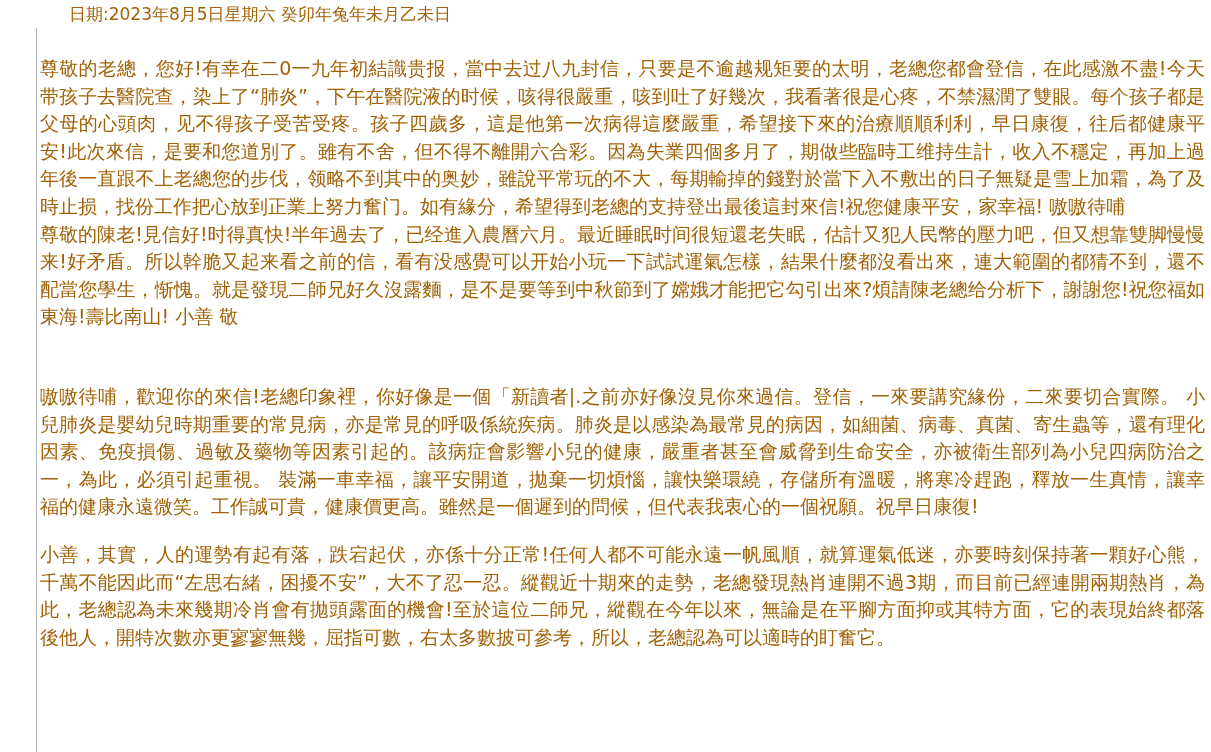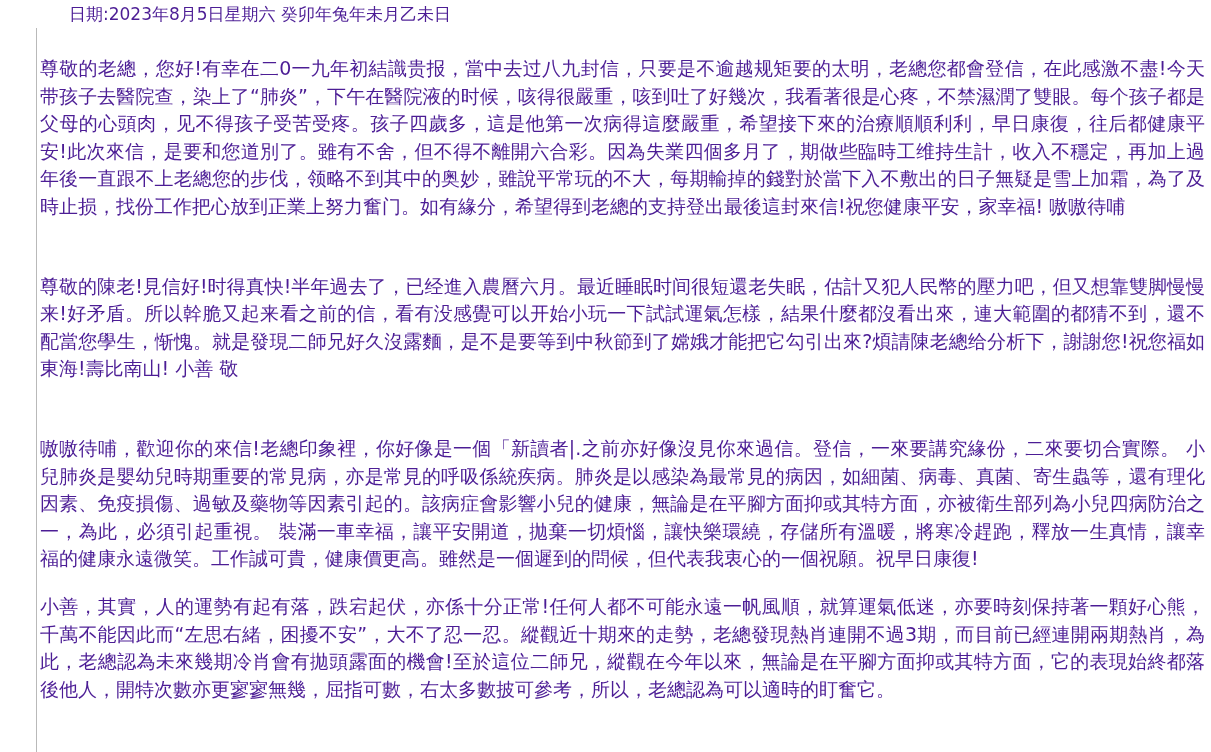--- a/index.html
+++ b/index.html
@@ -6,21 +6,21 @@
     margin: 0;
     padding: 0;
     background: #ffffff;
   }
   .page {
     position: relative;
     width: 1211px;
     height: 752px;
     background: #ffffff;
     overflow: hidden;
-    color: #4c1d95;
+    color: #a16207;
     font-family: "DejaVu Sans", "Liberation Sans", sans-serif;
   }
   .v-rule {
     position: absolute;
     left: 36px;
     top: 28px;
     width: 1px;
     height: 724px;
     background: #b9b9b9;
   }
@@ -40,35 +40,35 @@
     width: 1165px;
   }
   .para {
     margin: 0;
     font-size: 19px;
     line-height: 27.6px;
     text-align: justify;
     text-justify: inter-ideograph;
     word-break: break-all;
   }
-  .para.m-p2 { margin-top: 52px; }
+  .para.m-p2 { }
   .para.m-p3 { margin-top: 52px; }
   .para.m-p4 { margin-top: 20px; }
 </style>
 </head>
 <body>
 
 <div class="page">
   <div class="v-rule"></div>
 
   <div class="date-line">日期:2023年8月5日星期六 癸卯年兔年未月乙未日</div>
 
   <div class="content">
     <p class="para">尊敬的老總，您好!有幸在二0一九年初結識贵报，當中去过八九封信，只要是不逾越规矩要的太明，老總您都會登信，在此感激不盡!今天带孩子去醫院查，染上了“肺炎”，下午在醫院液的时候，咳得很嚴重，咳到吐了好幾次，我看著很是心疼，不禁濕潤了雙眼。每个孩子都是父母的心頭肉，见不得孩子受苦受疼。孩子四歲多，這是他第一次病得這麼嚴重，希望接下來的治療順順利利，早日康復，往后都健康平安!此次來信，是要和您道別了。雖有不舍，但不得不離開六合彩。因為失業四個多月了，期做些臨時工维持生計，收入不穩定，再加上過年後一直跟不上老總您的步伐，领略不到其中的奥妙，雖說平常玩的不大，每期輸掉的錢對於當下入不敷出的日子無疑是雪上加霜，為了及時止损，找份工作把心放到正業上努力奮门。如有緣分，希望得到老總的支持登出最後這封來信!祝您健康平安，家幸福! 嗷嗷待哺</p>
 
     <p class="para m-p2">尊敬的陳老!見信好!时得真快!半年過去了，已经進入農曆六月。最近睡眠时间很短還老失眠，估計又犯人民幣的壓力吧，但又想靠雙脚慢慢来!好矛盾。所以幹脆又起来看之前的信，看有没感覺可以开始小玩一下試試運氣怎樣，結果什麼都沒看出來，連大範圍的都猜不到，還不配當您學生，惭愧。就是發現二師兄好久沒露麵，是不是要等到中秋節到了嫦娥才能把它勾引出來?煩請陳老總给分析下，謝謝您!祝您福如東海!壽比南山! 小善 敬</p>
 
-    <p class="para m-p3">嗷嗷待哺，歡迎你的來信!老總印象裡，你好像是一個「新讀者|.之前亦好像沒見你來過信。登信，一來要講究緣份，二來要切合實際。 小兒肺炎是嬰幼兒時期重要的常見病，亦是常見的呼吸係統疾病。肺炎是以感染為最常見的病因，如細菌、病毒、真菌、寄生蟲等，還有理化因素、免疫損傷、過敏及藥物等因素引起的。該病症會影響小兒的健康，無論是在平腳方面抑或其特方面，亦被衛生部列為小兒四病防治之一，為此，必須引起重視。 裝滿一車幸福，讓平安開道，拋棄一切煩惱，讓快樂環繞，存儲所有溫暖，將寒冷趕跑，釋放一生真情，讓幸福的健康永遠微笑。工作誠可貴，健康價更高。雖然是一個遲到的問候，但代表我衷心的一個祝願。祝早日康復!</p>
+    <p class="para m-p3">嗷嗷待哺，歡迎你的來信!老總印象裡，你好像是一個「新讀者|.之前亦好像沒見你來過信。登信，一來要講究緣份，二來要切合實際。 小兒肺炎是嬰幼兒時期重要的常見病，亦是常見的呼吸係統疾病。肺炎是以感染為最常見的病因，如細菌、病毒、真菌、寄生蟲等，還有理化因素、免疫損傷、過敏及藥物等因素引起的。該病症會影響小兒的健康，嚴重者甚至會威脅到生命安全，亦被衛生部列為小兒四病防治之一，為此，必須引起重視。 裝滿一車幸福，讓平安開道，拋棄一切煩惱，讓快樂環繞，存儲所有溫暖，將寒冷趕跑，釋放一生真情，讓幸福的健康永遠微笑。工作誠可貴，健康價更高。雖然是一個遲到的問候，但代表我衷心的一個祝願。祝早日康復!</p>
 
     <p class="para m-p4">小善，其實，人的運勢有起有落，跌宕起伏，亦係十分正常!任何人都不可能永遠一帆風順，就算運氣低迷，亦要時刻保持著一顆好心熊，千萬不能因此而“左思右緒，困擾不安”，大不了忍一忍。縱觀近十期來的走勢，老總發現熱肖連開不過3期，而目前已經連開兩期熱肖，為此，老總認為未來幾期冷肖會有拋頭露面的機會!至於這位二師兄，縱觀在今年以來，無論是在平腳方面抑或其特方面，它的表現始終都落後他人，開特次數亦更寥寥無幾，屈指可數，右太多數披可參考，所以，老總認為可以適時的盯奮它。</p>
 
   </div>
 </div>
 
 </body></html>

